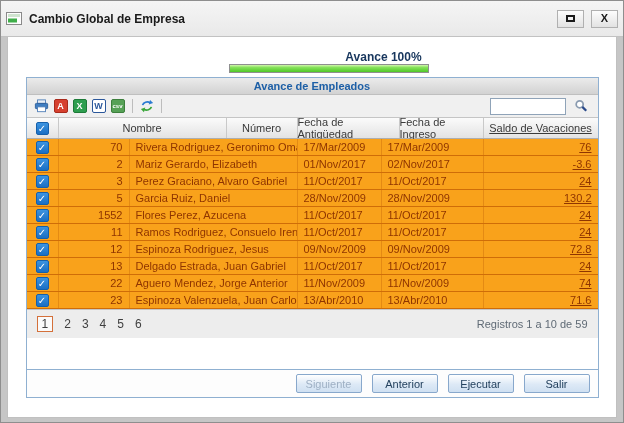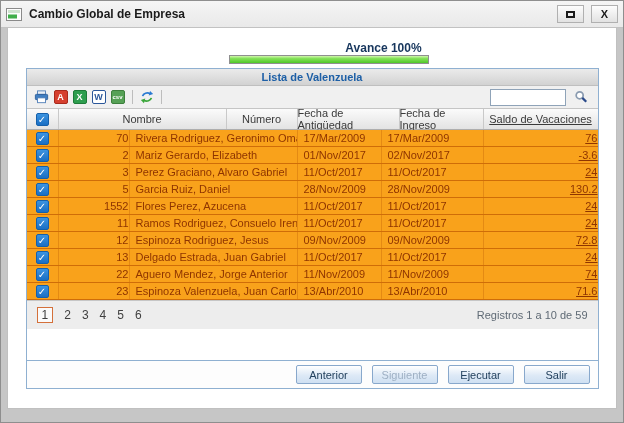--- a/index.html
+++ b/index.html
@@ -1,18 +1,18 @@
 <!DOCTYPE html>
 <html><head>
 <meta charset="utf-8">
 <style>
   * { margin:0; padding:0; box-sizing:border-box; font-family:"Liberation Sans", sans-serif; }
   body { background:#ffffff; width:624px; height:423px; overflow:hidden; }
   .window { width:624px; height:423px; background:#c6c6c6; border:1px solid #8e8e8e; }
-  .titlebar { height:27px; background:linear-gradient(#f5f5f5,#e9e9e9); border-bottom:1px solid #c2c2c2;
+  .titlebar { height:36px; background:linear-gradient(#f5f5f5,#e9e9e9); border-bottom:1px solid #c2c2c2;
               display:flex; align-items:center; padding:0 5px; gap:7px; }
   .title-text { font-size:12px; font-weight:bold; color:#1a1a1a; flex:1; }
   .tb-btn { width:27px; height:18px; background:linear-gradient(#fdfdfd,#e2e2e2); border:1px solid #b0b0b0;
             display:flex; align-items:center; justify-content:center; cursor:pointer; }
   .max-glyph { width:9px; height:7px; border:2px solid #1a1a1a; display:block; }
   .close-glyph { font-size:11px; font-weight:900; color:#1a1a1a; line-height:1; }
   .content { margin:0 6px; height:381px; background:#fff; border:1px solid #c0c0c0; border-top:none;
              padding-top:13px; overflow:hidden; }
   .avance-row { height:23px; display:flex; align-items:center;flex-direction:column; }
   .avance-label { margin-left:143px; font-size:12px; font-weight:bold; color:#17365d; }
@@ -38,21 +38,21 @@
   .gh-cell:last-child { border-right:none; }
   .c-cb  { width:32px; }
   .c-num { width:71px; }
   .c-nom { width:168px; }
   .c-ing { width:84px; }
   .c-ant { width:102px; }
   .c-sal { flex:1;text-decoration:underline; }
   .tr { height:17px; display:flex; background:#f9a21b; border-bottom:1px solid #cf6d08; font-size:11px; color:#8f3500; cursor:pointer; }
   .td { display:flex; align-items:center; border-right:1px solid rgba(190,95,5,0.35); overflow:hidden; white-space:nowrap; }
   .td:last-child { border-right:none; }
-  .td.right { justify-content:flex-end; }
+  .td.right { justify-content:flex-end; padding-right:6px; }
   .td.left  { justify-content:flex-start; padding-left:6px; }
   .td.center{ justify-content:center; }
   .checkbox { width:13px; height:13px; border-radius:2px; background:linear-gradient(#3b93e0,#1a6fc4);
               border:1px solid #1560ab; color:#fff; font-size:10px; line-height:11px; text-align:center; cursor:pointer; }
   .pager { height:29px; background:#ededed; border-top:1px solid #c6c6c6; display:flex; align-items:center;
            padding:0 10px; font-size:12px; color:#3f3f3f; gap:11px; }
   .page { cursor:pointer; }
   .page.active { border:1px solid #d4703a; background:#fafafa; padding:0 4px; }
   .pager-summary { margin-left:auto; font-size:11px; color:#5f6a75; }
   .filler { flex:1; background:#fff; }
@@ -86,21 +86,21 @@
   <div class="content">
 
     <div class="avance-row">
       <span class="avance-label">Avance 100%</span>
       <div class="pbar">
         <div class="pfill" style="width: 100%;"></div>
       </div>
     </div>
 
     <div class="panel">
-      <div class="panel-title">Lista de Valenzuela</div>
+      <div class="panel-title">Avance de Empleados</div>
 
       <div class="toolbar">
         <span style="display:flex;cursor:pointer;">
           <svg width="15" height="14" viewBox="0 0 16 16">
               <rect x="3.5" y="1" width="9" height="4" fill="#e8eef5" stroke="#4a7ab5"></rect>
               <rect x="1" y="5" width="14" height="6" rx="1" fill="#3f7ec2" stroke="#2a5a96"></rect>
               <rect x="3.5" y="9" width="9" height="5.5" fill="#fff" stroke="#4a7ab5"></rect>
             </svg>
         </span>
         <span class="file-ic ic-pdf">A</span>
@@ -247,21 +247,21 @@
         <span class="page">3</span>
         <span class="page">4</span>
         <span class="page">5</span>
         <span class="page">6</span>
         <span class="pager-summary">Registros 1 a 10 de 59</span>
       </div>
 
       <div class="filler"></div>
 
       <div class="footer">
+        <button class="btn disabled">Siguiente</button>
         <button class="btn">Anterior</button>
-        <button class="btn disabled">Siguiente</button>
         <button class="btn">Ejecutar</button>
         <button class="btn">Salir</button>
       </div>
     </div>
 
   </div>
 </div>
 
 </body></html>

